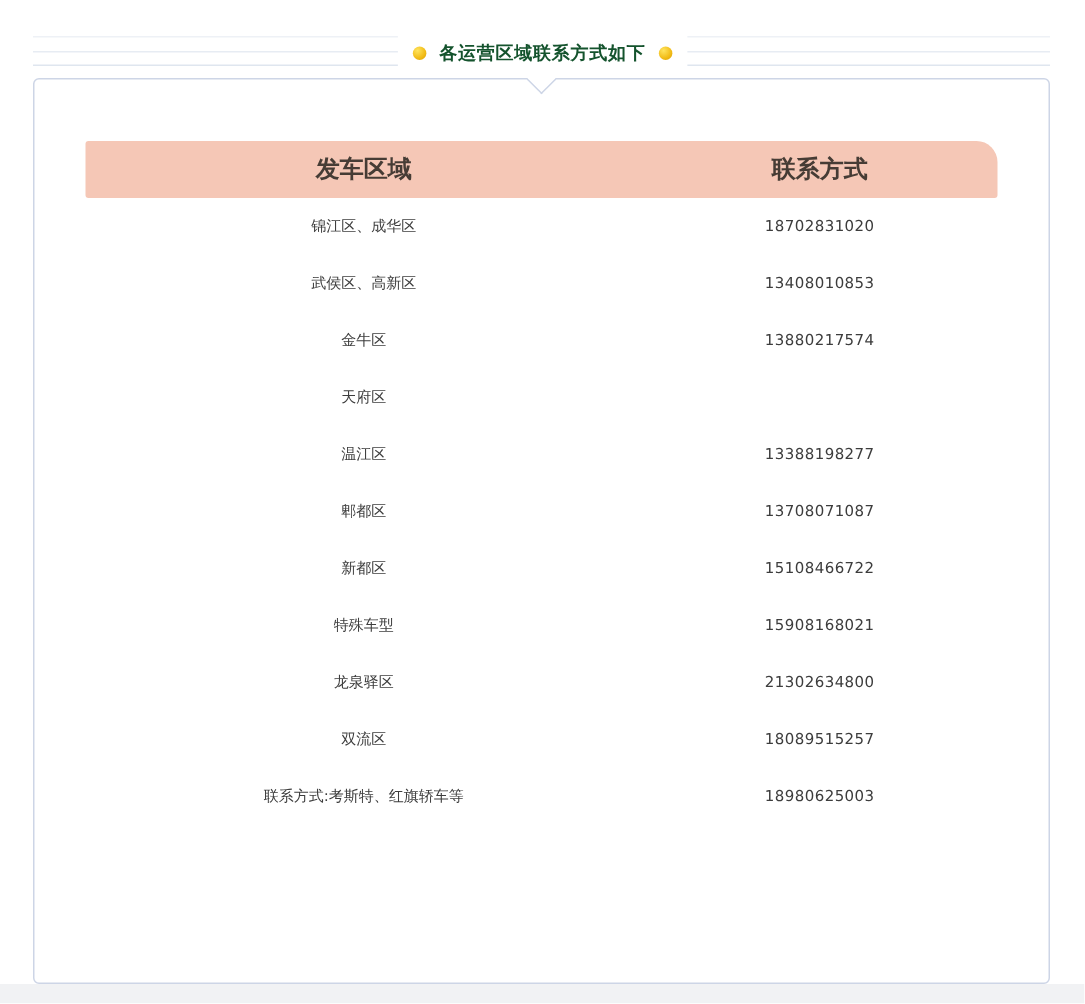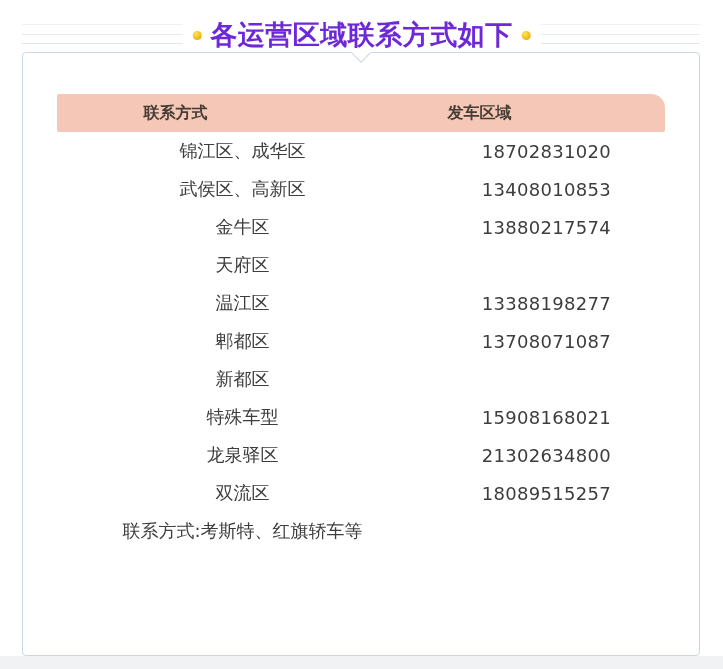--- a/index.html
+++ b/index.html
@@ -13,21 +13,21 @@
   .deco-line{position:absolute;left:22px;right:23px;height:1px;}
   .deco-line.l1{top:24px;background:#eef1f6;}
   .deco-line.l2{top:34px;background:#e7ecf3;}
   .deco-line.l3{top:43px;background:#dfe6ef;}
   .title-wrap{
     position:absolute;left:50%;top:22px;transform:translateX(-50%);
     background:#ffffff;padding:0 10px;z-index:2;
     display:flex;align-items:center;gap:9px;white-space:nowrap;
   }
   .page-title{
-    margin:0;font-size:27px;font-weight:700;color:#6d28d9;
+    margin:0;font-size:12px;font-weight:700;color:#14532d;
     letter-spacing:0.5px;line-height:26px;
   }
   .dot{
     width:9px;height:9px;border-radius:50%;flex:0 0 auto;
     background:radial-gradient(circle at 35% 30%, #ffe45e, #f1bb16 60%, #d99e04);
   }
   
   .card{
     position:relative;margin:0 23px 0 22px;height:604px;
     background:#ffffff;border:1px solid #cdd5e6;border-radius:4px;
@@ -42,21 +42,21 @@
   
   .contact-table{margin:41px 34px 0 34px;}
   .thead{
     display:flex;height:38px;align-items:center;
     background:#f5c7b6;border-radius:2px 14px 2px 2px;
   }
   .col-region{width:61%;text-align:center;}
   .col-phone{width:39%;text-align:center;}
   .th{font-weight:700;font-size:16px;color:#463c35;}
   .tr{display:flex;height:38px;align-items:center;}
-  .td{font-size:18px;color:#3d3d3d;}
+  .td{font-size:10px;color:#3d3d3d;}
   .td.col-phone{letter-spacing:0.3px;}
   
   .footer-strip{height:13px;background:#f1f2f4;}
 </style>
 </head>
 <body>
 
 <div class="page">
 
   <div class="title-section">
@@ -67,22 +67,22 @@
       <span class="dot"></span>
       <h1 class="page-title">各运营区域联系方式如下</h1>
       <span class="dot"></span>
     </div>
   </div>
 
   <div class="card">
     <div class="notch"></div>
     <div class="contact-table">
       <div class="thead">
+        <div class="th col-region">发车区域</div>
         <div class="th col-phone">联系方式</div>
-        <div class="th col-region">发车区域</div>
       </div>
       <div class="tbody" id="tbody">
           <div class="tr">
             <div class="td col-region">锦江区、成华区</div>
             <div class="td col-phone">18702831020</div>
           </div>
           <div class="tr">
             <div class="td col-region">武侯区、高新区</div>
             <div class="td col-phone">13408010853</div>
           </div>
@@ -96,35 +96,37 @@
           <div class="tr">
             <div class="td col-region">温江区</div>
             <div class="td col-phone">13388198277</div>
           </div>
           <div class="tr">
             <div class="td col-region">郫都区</div>
             <div class="td col-phone">13708071087</div>
           </div>
           <div class="tr">
             <div class="td col-region">新都区</div>
+            <div class="td col-phone">15108466722</div>
           </div>
           <div class="tr">
             <div class="td col-region">特殊车型</div>
             <div class="td col-phone">15908168021</div>
           </div>
           <div class="tr">
             <div class="td col-region">龙泉驿区</div>
             <div class="td col-phone">21302634800</div>
           </div>
           <div class="tr">
             <div class="td col-region">双流区</div>
             <div class="td col-phone">18089515257</div>
           </div>
           <div class="tr">
             <div class="td col-region">联系方式:考斯特、红旗轿车等</div>
+            <div class="td col-phone">18980625003</div>
           </div>
         </div>
     </div>
   </div>
 
   <div class="footer-strip"></div>
 
 </div>
 
 </body></html>

